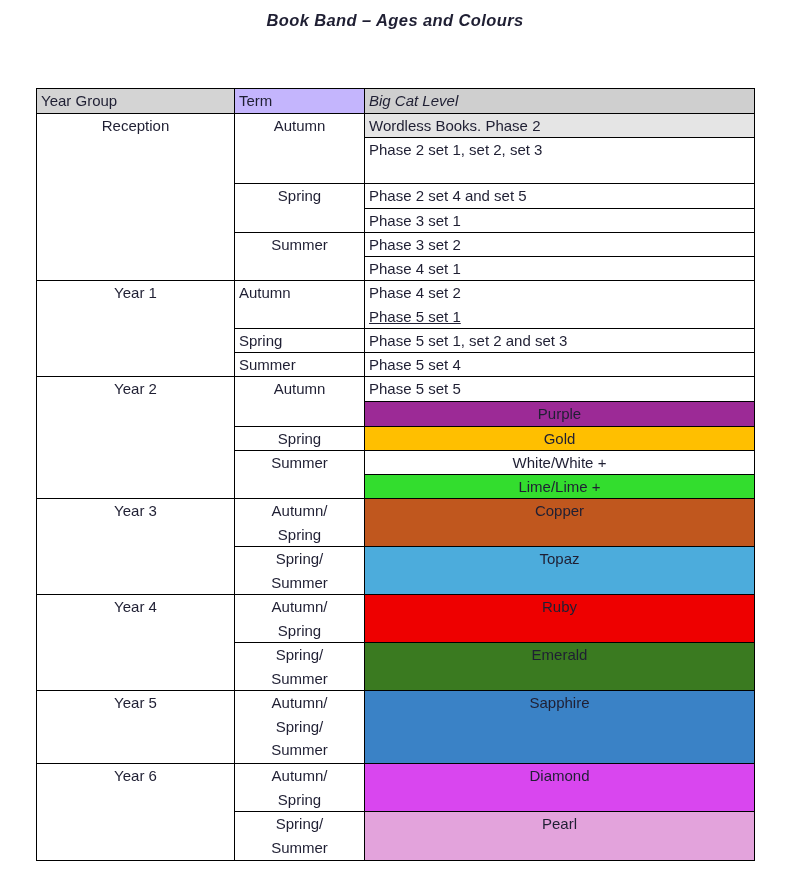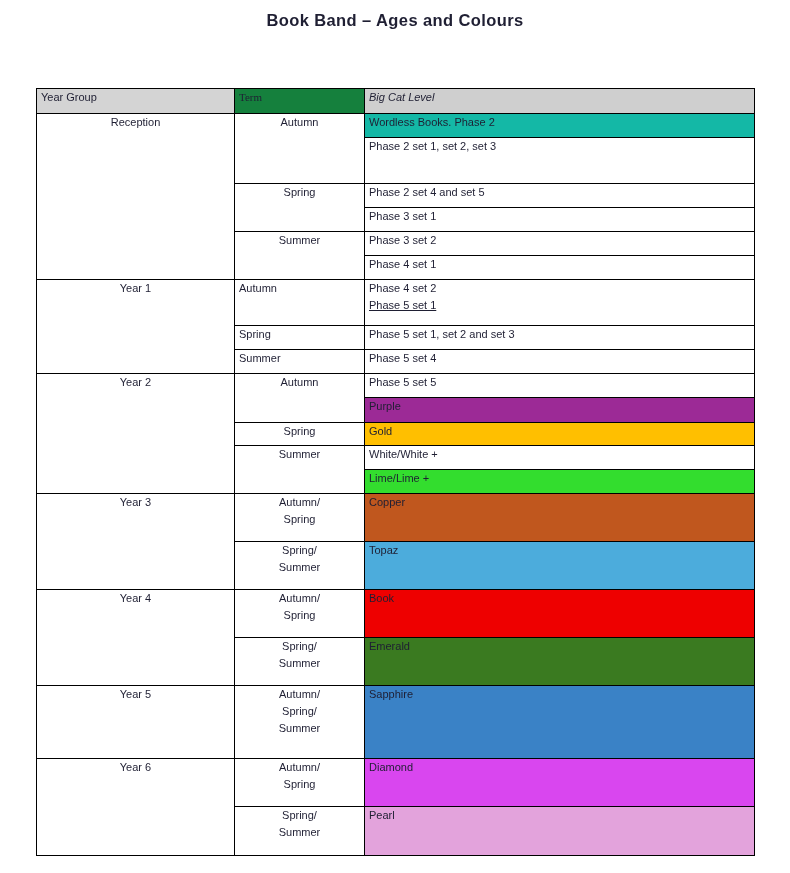--- a/index.html
+++ b/index.html
@@ -24,54 +24,55 @@
   #doc-title {
     position: absolute;
     left: 0;
     top: 11px;
     width: 790px;
     text-align: center;
     font-size: 16.5px;
     font-weight: bold;
     letter-spacing: 0.4px;
     color: #1f1f33;
+    font-style: italic;
   }
   #band-table {
     position: absolute;
     left: 36px;
     top: 88px;
     width: 718px;
     border-collapse: collapse;
     table-layout: fixed;
   }
   #band-table td, #band-table th {
     border: 1px solid #000000;
     padding: 0 4px;
-    font-size: 11px;
+    font-size: 15px;
     font-weight: normal;
     color: #1f1f33;
     line-height: 1.55;
     vertical-align: top;
     background-clip: padding-box;
   }
   
   col.c-year  { width: 198px; }
   col.c-term  { width: 130px; }
   col.c-level { width: 390px; }
 
   
   tr.hdr th {
     height: 24px;
     text-align: left;
     vertical-align: middle;
     font-size: 15px;
     padding-left: 7px;
   }
   th.h-year  { background: #d4d4d4; }
-  th.h-term  { background: #15803d; font-family: Liberation Serif, serif; }
+  th.h-term  { background: #c4b5fd; }
   th.h-level { background: #cfcfcf; font-style: italic; }
 
   
   td.year {
     text-align: center;
     vertical-align: top;
     padding-top: 3px;
   }
   td.year.mid {
     vertical-align: middle;
@@ -87,20 +88,21 @@
     text-align: left;
     padding-left: 5px;
   }
   
   td.level {
     text-align: left;
     padding-left: 7px;
     vertical-align: top;
   }
   td.level.center {
+    text-align: center;
     padding-left: 0;
   }
   td.level .line2 { display: block; text-decoration: underline; }
   td.term .brk { display: block; }
 
   .h22 { height: 22px; margin-top: 12px; }
   .h23 { height: 23px; }
   .h24 { height: 24px; }
   .h45 { height: 45px; }
   .h47 { height: 47px; }
@@ -125,21 +127,21 @@
         <th class="h-year">Year Group</th>
         <th class="h-term">Term</th>
         <th class="h-level">Big Cat Level</th>
       </tr>
     </thead>
     <tbody>
 
       <tr>
         <td class="year" rowspan="6">Reception</td>
         <td class="term" rowspan="2">Autumn</td>
-        <td class="level h23" style="background:#14b8a6">Wordless Books. Phase 2</td>
+        <td class="level h23" style="background:#e5e5e5">Wordless Books. Phase 2</td>
       </tr>
       <tr>
         <td class="level h45">Phase 2 set 1, set 2, set 3</td>
       </tr>
 
       <tr>
         <td class="term" rowspan="2">Spring</td>
         <td class="level h23">Phase 2 set 4 and set 5</td>
       </tr>
       <tr>
@@ -194,21 +196,21 @@
         <td class="level center" style="background:#c0571e">Copper</td>
       </tr>
       <tr>
         <td class="term h47"><span>Spring/</span><span class="brk">Summer</span></td>
         <td class="level center" style="background:#4cacdc">Topaz</td>
       </tr>
 
       <tr>
         <td class="year" rowspan="2">Year 4</td>
         <td class="term h47"><span>Autumn/</span><span class="brk">Spring</span></td>
-        <td class="level center" style="background:#ee0000">Book</td>
+        <td class="level center" style="background:#ee0000">Ruby</td>
       </tr>
       <tr>
         <td class="term h47"><span>Spring/</span><span class="brk">Summer</span></td>
         <td class="level center" style="background:#3a7a20">Emerald</td>
       </tr>
 
       <tr>
         <td class="year">Year 5</td>
         <td class="term h72"><span>Autumn/</span><span class="brk">Spring/</span><span class="brk">Summer</span></td>
         <td class="level center" style="background:#3a82c6">Sapphire</td>

